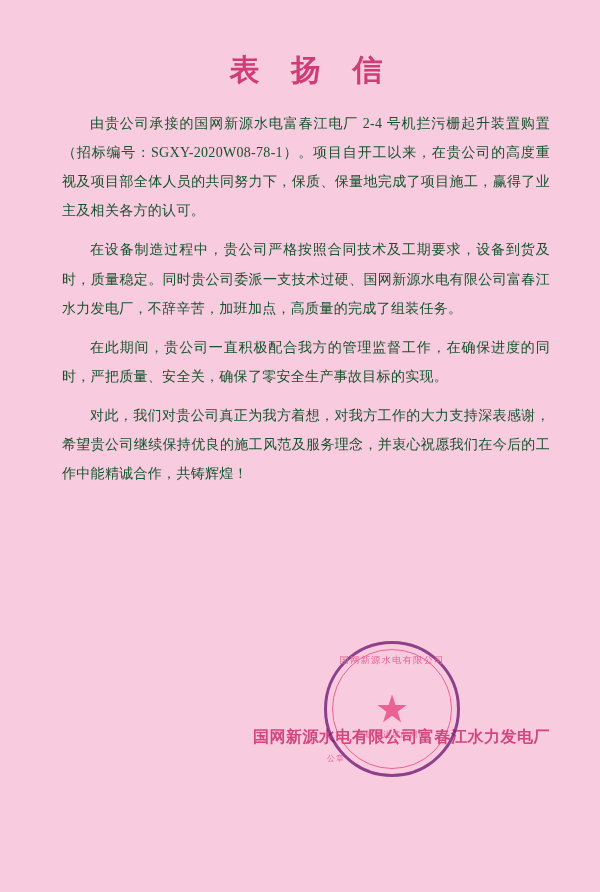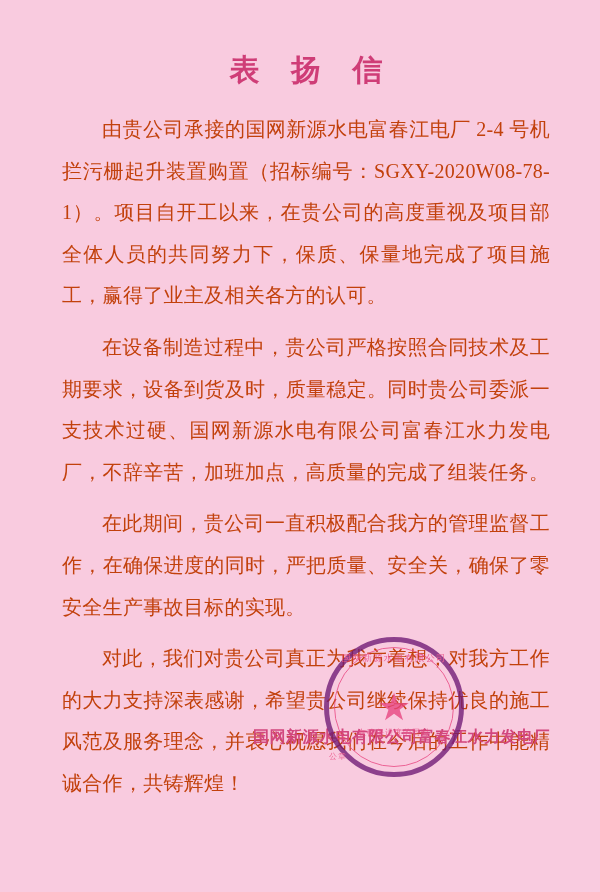--- a/index.html
+++ b/index.html
@@ -34,28 +34,28 @@
     text-indent: 12px;
   }
   .recipient {
     font-size: 15.5px;
     line-height: 2.0;
     margin-top: 36px;
     color: #d2477e;
     letter-spacing: 0.5px;
   }
   .para {
-    font-size: 20px;
+    font-size: 14px;
     line-height: 2.08;
     text-align: justify;
     text-justify: inter-ideograph;
     text-indent: 2em;
     margin: 0;
     padding-top: 10px;
-    color: #c2410c;
+    color: #14532d;
     letter-spacing: 0.3px;
   }
   .signature-block {
     position: absolute;
     right: 56px;
     bottom: 118px;
     text-align: right;
     font-size: 16px;
     line-height: 2.1;
     color: #d2477e;
@@ -64,21 +64,21 @@
   }
   .sig-date {
     letter-spacing: 2px;
   }
   .seal {
     position: absolute;
     left: 318px;
     bottom: 95px;
     width: 130px;
     height: 130px;
-    border: 5px solid #701a75;
+    border: 3px solid #701a75;
     border-radius: 50%;
     opacity: 0.78;
     pointer-events: none;
   }
   .seal-inner {
     position: absolute;
     inset: 5px;
     border: 1px solid #e8447f;
     border-radius: 50%;
   }

